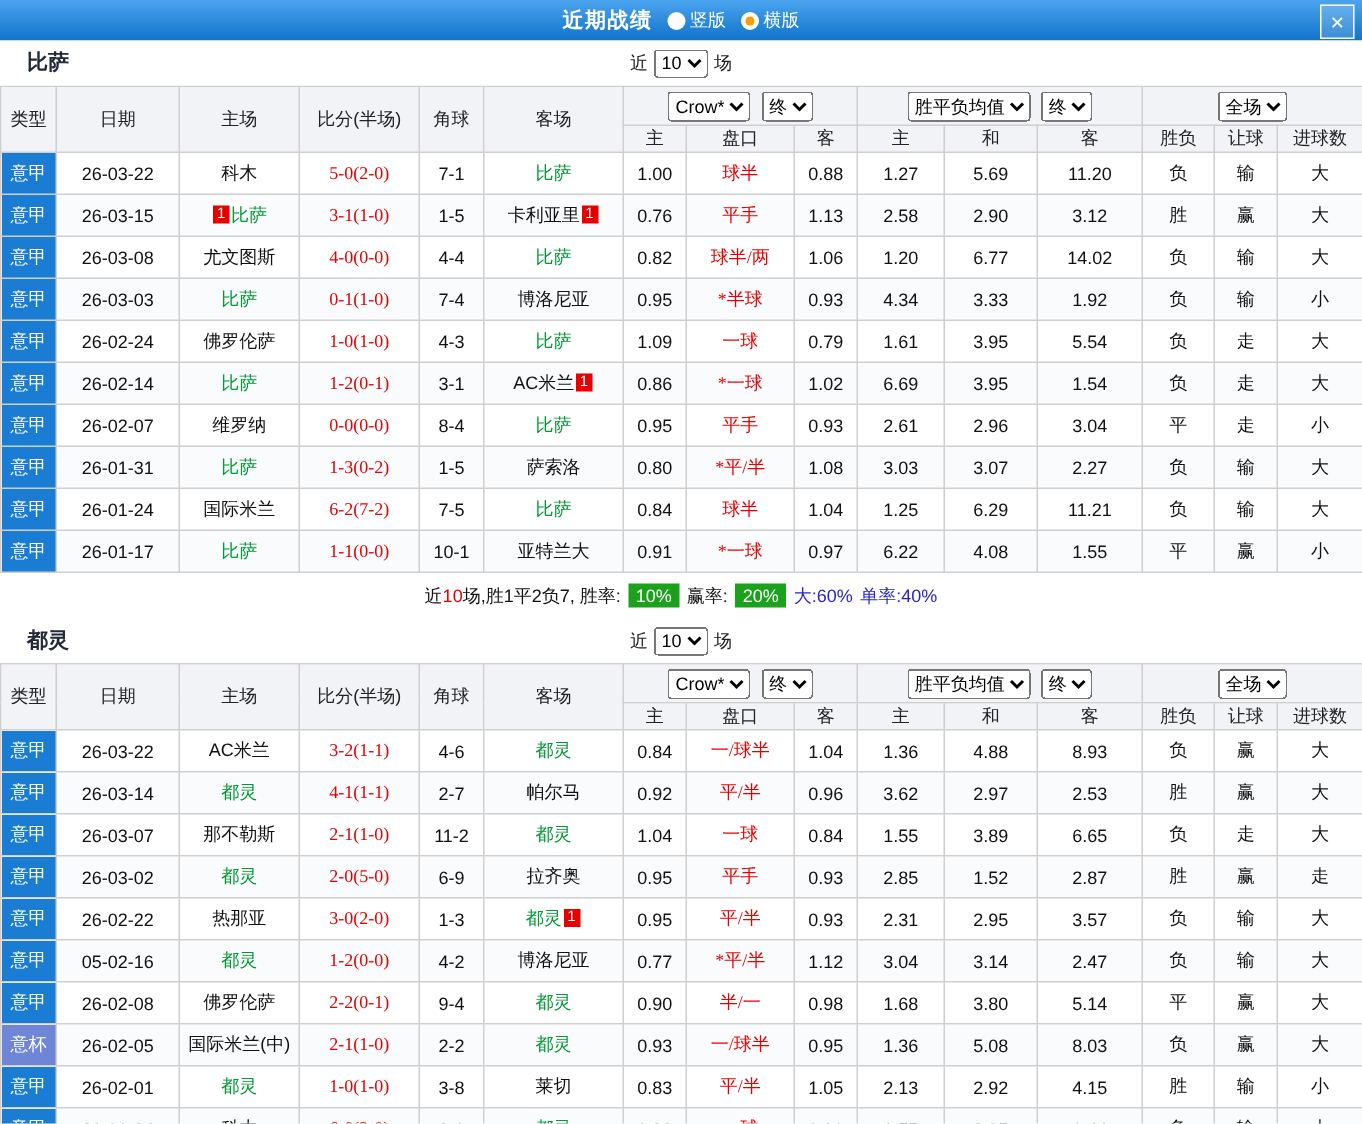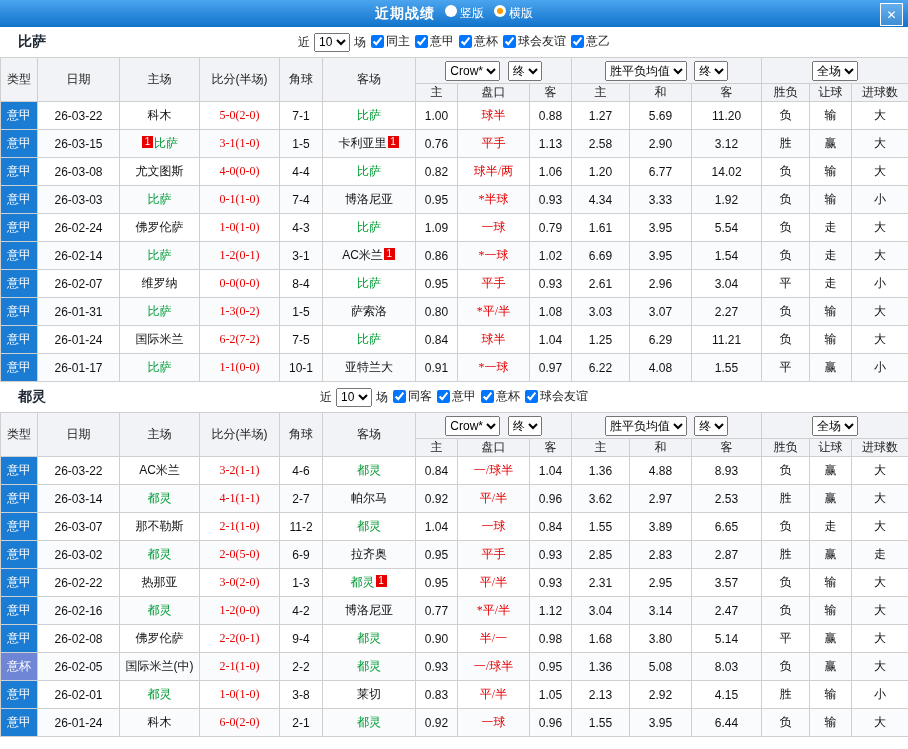--- a/index.html
+++ b/index.html
@@ -4,21 +4,21 @@
 <style>
   html,body{margin:0;padding:0;}
   body{width:908px;height:749px;overflow:hidden;background:#fff;color:#222;
        font-family:"Liberation Sans","DejaVu Sans",sans-serif;font-size:12px;}
 
   
   .titlebar{height:27px;background:linear-gradient(180deg,#4ba4ef,#1173ca);
     display:flex;align-items:center;justify-content:center;gap:10px;position:relative;color:#fff;}
   .tb-title{font-weight:bold;font-size:14px;letter-spacing:1px;}
   .tb-radios{display:flex;align-items:center;gap:10px;font-size:12px;}
-  .tb-radio{display:inline-flex;align-items:flex-start;gap:3px;cursor:pointer;}
+  .tb-radio{display:inline-flex;align-items:center;gap:3px;cursor:pointer;}
   .tb-radio input{appearance:none;-webkit-appearance:none;width:12px;height:12px;border-radius:50%;
     background:#fff;border:none;position:relative;margin:0;}
   .tb-radio input:checked::after{content:"";position:absolute;left:3px;top:3px;right:3px;bottom:3px;
     background:#ff9c00;border-radius:50%;}
   .tb-close{position:absolute;right:5px;top:3px;width:21px;height:21px;border:1px solid #fff;
     background:rgba(255,255,255,.18);color:#fff;font-size:12px;font-weight:bold;
     display:flex;align-items:center;justify-content:center;cursor:pointer;}
 
   
   .filter-row{height:30px;position:relative;display:flex;align-items:center;background:#fff;}
@@ -73,21 +73,20 @@
   <span class="tb-close">✕</span>
 </div>
 
 <section>
   <div class="filter-row">
     <span class="team-name">比萨</span>
     <span class="filter-center">
       <span>近</span>
       <select><option>10</option></select>
       <span>场</span>
-      <span class="checks"><label class="chk"><input type="checkbox" checked="" style="">同主</label><label class="chk"><input type="checkbox" checked="" style="">意甲</label><label class="chk"><input type="checkbox" checked="" style="">意杯</label><label class="chk"><input type="checkbox" checked="" style="">球会友谊</label><label class="chk"><input type="checkbox" checked="" style="">意乙</label></span>
     </span>
   </div>
 
   <table>
     <colgroup>
       <col style="width:37px">
         <col style="width:82px">
         <col style="width:80px">
         <col style="width:80px">
       <col style="width:43px">
@@ -301,30 +300,37 @@
     <td class="c-m1">6.22</td>
     <td class="c-m2">4.08</td>
     <td class="c-m3">1.55</td>
     <td class="c-r t-blue">平</td>
     <td class="c-lr t-red">赢</td>
     <td class="c-g t-green">小</td>
   </tr>
       </tbody>
   </table>
 
+  <div class="summary">
+    <span><span>近</span><span class="red-num">10</span><span>场,胜1平2负7, 胜率:</span></span>
+    <span class="rate-badge">10%</span>
+    <span>赢率:</span>
+    <span class="rate-badge">20%</span>
+    <span class="blue-stat">大:60%</span>
+    <span class="blue-stat">单率:40%</span>
+  </div>
 </section>
 
 <section>
   <div class="filter-row">
     <span class="team-name">都灵</span>
     <span class="filter-center">
       <span>近</span>
       <select><option>10</option></select>
       <span>场</span>
-      <span class="checks"><label class="chk"><input type="checkbox" checked="" style="">同客</label><label class="chk"><input type="checkbox" checked="" style="">意甲</label><label class="chk"><input type="checkbox" checked="" style="">意杯</label><label class="chk"><input type="checkbox" checked="" style="">球会友谊</label></span>
     </span>
   </div>
 
   <table>
     <colgroup>
       <col style="width:37px">
         <col style="width:82px">
         <col style="width:80px">
         <col style="width:80px">
       <col style="width:43px">
@@ -427,21 +433,21 @@
     <td class="c-type lg">意甲</td>
     <td class="c-date">26-03-02</td>
     <td class="c-home"><span class="h-name tm">都灵</span></td>
     <td class="c-score">2-0(5-0)</td>
     <td class="c-corner">6-9</td>
     <td class="c-away"><span class="a-name">拉齐奥</span></td>
     <td class="c-o1">0.95</td>
     <td class="c-hc">平手</td>
     <td class="c-o2">0.93</td>
     <td class="c-m1">2.85</td>
-    <td class="c-m2">2.83</td>
+    <td class="c-m2">1.52</td>
     <td class="c-m3">2.87</td>
     <td class="c-r t-red">胜</td>
     <td class="c-lr t-red">赢</td>
     <td class="c-g t-blue">走</td>
   </tr>
         <tr class="data-row">
     <td class="c-type lg">意甲</td>
     <td class="c-date">26-02-22</td>
     <td class="c-home"><span class="h-name">热那亚</span></td>
     <td class="c-score">3-0(2-0)</td>
@@ -452,21 +458,21 @@
     <td class="c-o2">0.93</td>
     <td class="c-m1">2.31</td>
     <td class="c-m2">2.95</td>
     <td class="c-m3">3.57</td>
     <td class="c-r t-green">负</td>
     <td class="c-lr t-green">输</td>
     <td class="c-g t-red">大</td>
   </tr>
         <tr class="data-row">
     <td class="c-type lg">意甲</td>
-    <td class="c-date">26-02-16</td>
+    <td class="c-date">05-02-16</td>
     <td class="c-home"><span class="h-name tm">都灵</span></td>
     <td class="c-score">1-2(0-0)</td>
     <td class="c-corner">4-2</td>
     <td class="c-away"><span class="a-name">博洛尼亚</span></td>
     <td class="c-o1">0.77</td>
     <td class="c-hc">*平/半</td>
     <td class="c-o2">1.12</td>
     <td class="c-m1">3.04</td>
     <td class="c-m2">3.14</td>
     <td class="c-m3">2.47</td>

